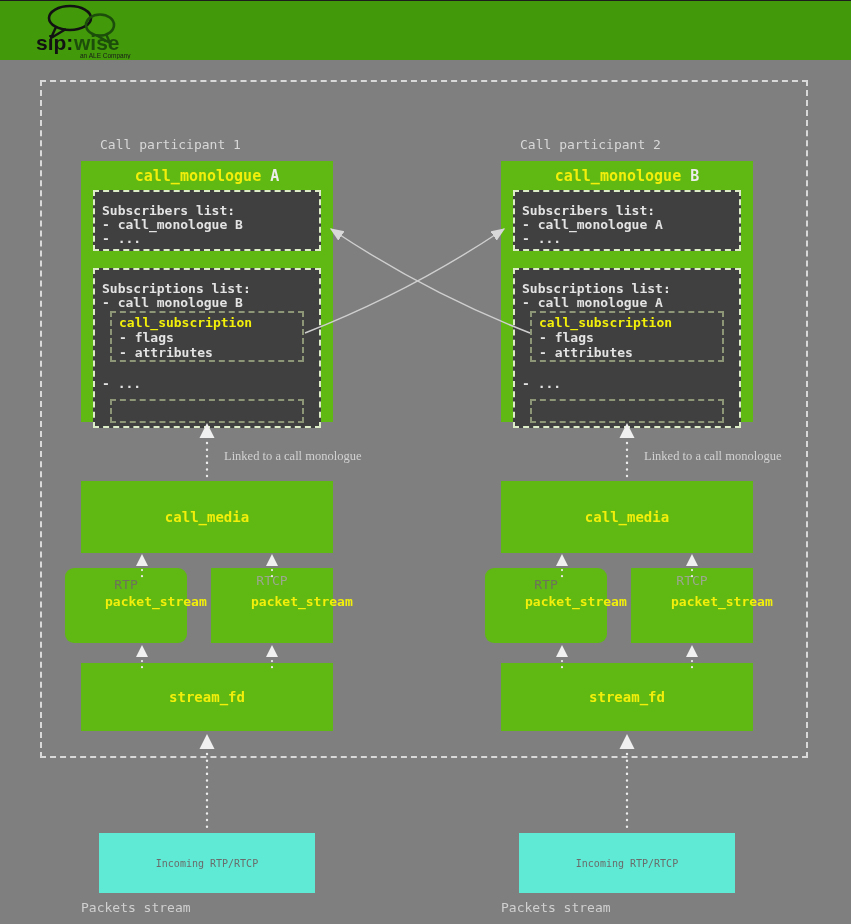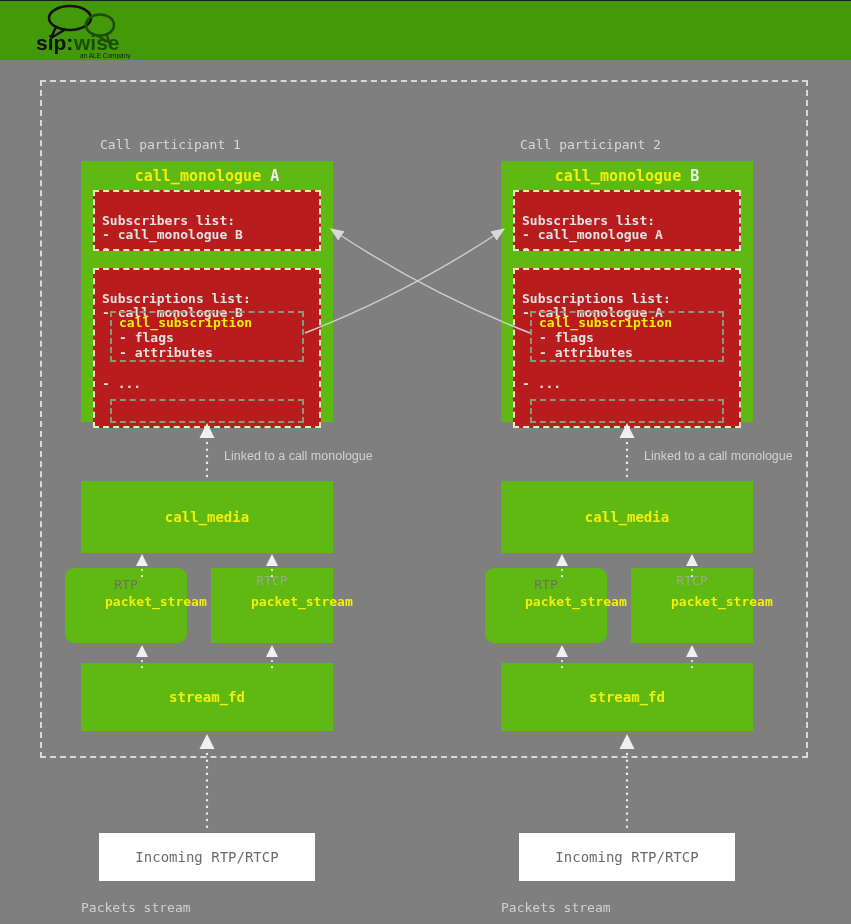--- a/index.html
+++ b/index.html
@@ -34,39 +34,39 @@
   .gbox{position:absolute;background:#60b813;box-sizing:border-box;}
   .monologue{left:81px;top:161px;width:252px;height:261px;}
   .mono-title{
     position:absolute;left:0;top:6px;width:100%;text-align:center;
     font-weight:bold;font-size:15px;
   }
   .yellow{color:#f2ef0b;}
   .white{color:#ececec;}
   .inner{
     position:absolute;left:12px;width:228px;
-    background:#b91c1c;border:2px dashed #dcedc8;box-sizing:border-box;
+    background:#404040;border:2px dashed #dcedc8;box-sizing:border-box;
     color:#e3e3e3;font-weight:bold;font-size:13px;line-height:14px;
-    padding:22px 7px;overflow:hidden;
+    padding:12px 7px;overflow:hidden;
   }
   .subscribers{top:29px;height:61px;}
   .subscriptions{top:107px;height:160px;}
   .subscription{
     position:absolute;left:15px;top:41px;width:194px;height:51px;
     border:2px dashed #8d9778;box-sizing:border-box;
     padding:2px 7px;line-height:15px;
   }
   .more{position:absolute;left:7px;top:107px;}
   .partial{
     position:absolute;left:15px;top:129px;width:194px;height:24px;
     border:2px dashed #8d9778;box-sizing:border-box;
   }
   .linked-label{
     position:absolute;left:224px;top:449px;
-    font-family:Liberation Sans, sans-serif;font-size:12.5px;color:#d2d2d2;
+    font-family:Liberation Serif, serif;font-size:12.5px;color:#d2d2d2;
   }
   .media{
     left:81px;top:481px;width:252px;height:72px;
     display:flex;align-items:center;justify-content:center;
     font-weight:bold;font-size:14px;
   }
   .pstream{
     position:absolute;top:568px;width:122px;height:75px;
     background:#60b813;box-sizing:border-box;text-align:center;
   }
@@ -75,23 +75,23 @@
   .proto1{margin-top:9px;font-size:13px;color:#6d735b;}
   .proto2{margin-top:5px;font-size:13px;color:#9ba78f;}
   .psname{font-weight:bold;font-size:13px;color:#f2ef0b;margin-top:2px;padding-left:40px;}
   .ps2 .psname{margin-top:6px;}
   .fd{
     left:81px;top:663px;width:252px;height:68px;
     display:flex;align-items:center;justify-content:center;
     font-weight:bold;font-size:14px;
   }
   .incoming{
-    position:absolute;left:99px;top:833px;width:216px;height:48px;
-    background:#ffffff;display:flex;align-items:center;justify-content:center;
-    color:#6b6b6b;font-size:14px;
+    position:absolute;left:99px;top:833px;width:216px;height:60px;
+    background:#5eead4;display:flex;align-items:center;justify-content:center;
+    color:#6b6b6b;font-size:10px;
   }
   .packets{
     position:absolute;left:81px;top:900px;width:252px;text-align:left;
     color:#d0d0d0;font-size:13px;
   }
   
   .overlay{position:absolute;left:0;top:0;width:851px;height:924px;pointer-events:none;z-index:6;}
 </style>
 </head>
 <body>

